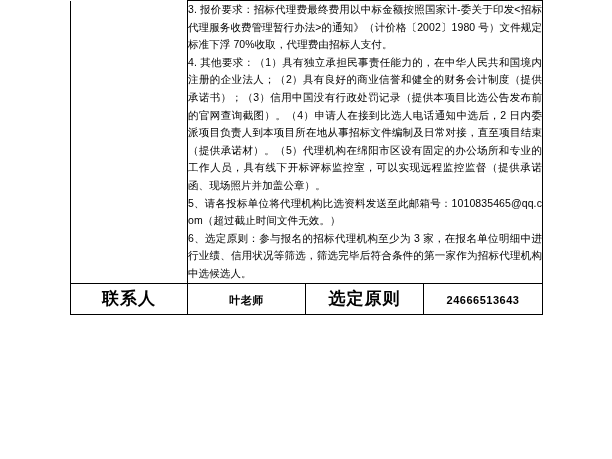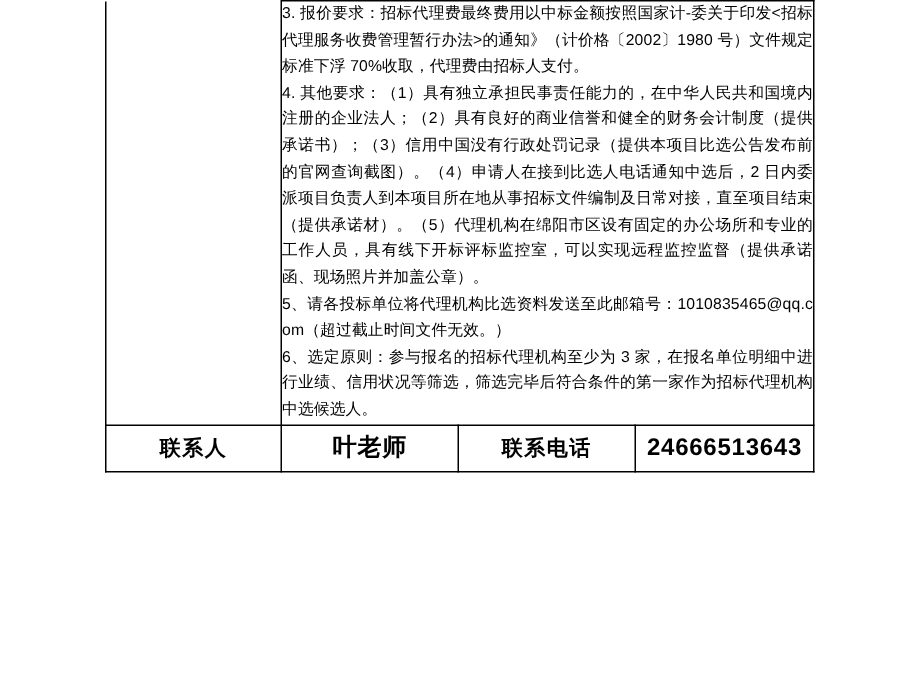--- a/index.html
+++ b/index.html
@@ -50,26 +50,26 @@
     white-space: pre-wrap;
     word-break: break-all;
   }
   
   .row-contact td {
     height: 30px;
     vertical-align: middle;
     text-align: center;
   }
   .contact-label {
-    font-size: 14px;
+    font-size: 17px;
     font-weight: bold;
     letter-spacing: 1px;
   }
   .contact-value {
-    font-size: 16px;
+    font-size: 11px;
     font-weight: bold;
     letter-spacing: 0.5px;
   }
   .c1 { width: 117px; }
   .c2 { width: 118px; }
   .c3 { width: 118px; }
   .c4 { width: 119px; }
 </style>
 </head>
 <body>
@@ -93,21 +93,21 @@
         </td>
       </tr>
       <tr class="row-contact">
         <td>
           <span class="contact-label">联系人</span>
         </td>
         <td>
           <span class="contact-value">叶老师</span>
         </td>
         <td>
-          <span class="contact-label">联系电话</span>
+          <span class="contact-label">选定原则</span>
         </td>
         <td>
           <span class="contact-value">24666513643</span>
         </td>
       </tr>
     </tbody>
   </table>
 </div>
 
 </body></html>

